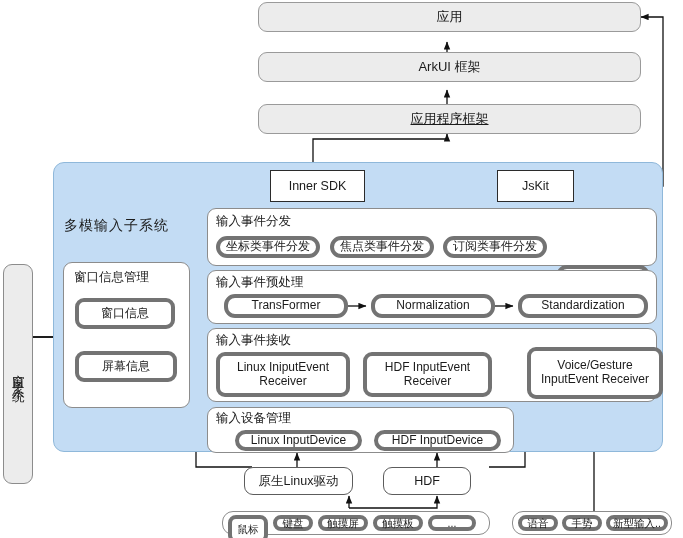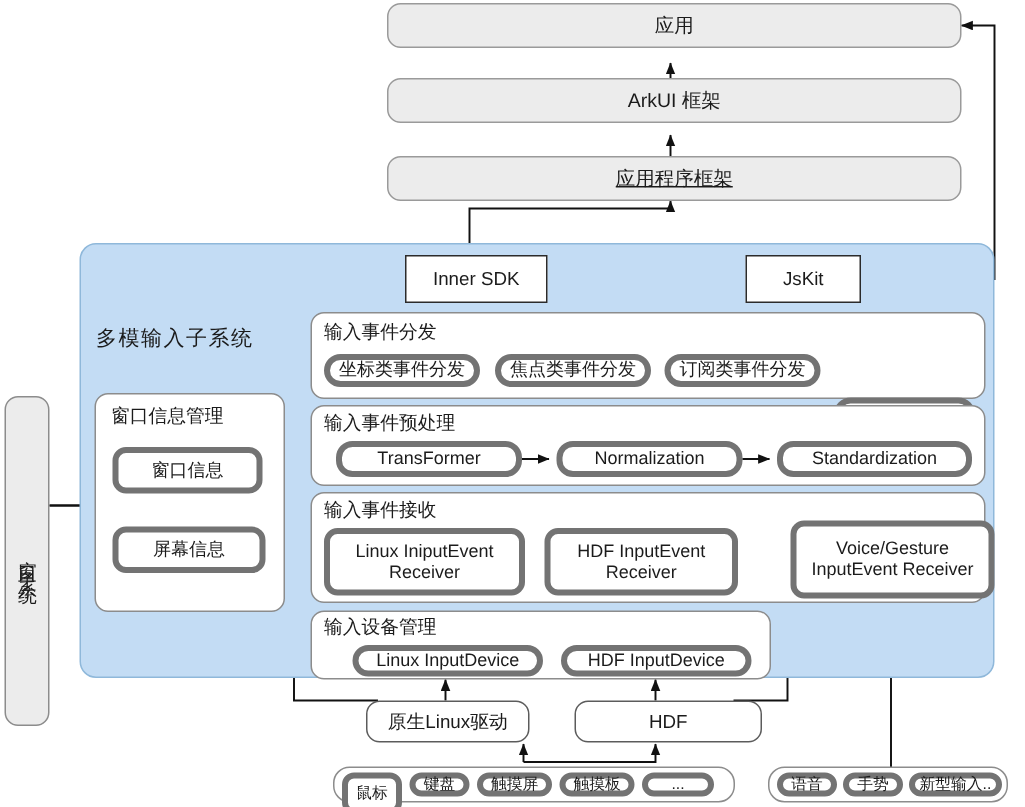--- a/index.html
+++ b/index.html
@@ -124,21 +124,21 @@
   <div class="box chip two" style="left:216px;top:352px;width:134px;height:45px;">Linux IniputEvent Receiver</div>
   <div class="box chip two" style="left:363px;top:352px;width:129px;height:45px;">HDF InputEvent Receiver</div>
   <div class="box chip two" style="left:527px;top:347px;width:136px;height:52px;">Voice/Gesture InputEvent Receiver</div>
 
   <div class="box group" style="left:207px;top:407px;width:307px;height:46px;"></div>
   <div class="group-title" style="left:216px;top:410px;">输入设备管理</div>
   <div class="box chip" style="left:235px;top:430px;width:127px;height:21px;">Linux InputDevice</div>
   <div class="box chip" style="left:374px;top:430px;width:127px;height:21px;">HDF InputDevice</div>
 
   <div class="box drv" style="left:244px;top:467px;width:109px;height:28px;">原生Linux驱动</div>
-  <div class="box drv" style="left:383px;top:467px;width:125px;height:28px;">HDF</div>
+  <div class="box drv" style="left:383px;top:467px;width:88px;height:28px;">HDF</div>
 
   <div class="box group" style="left:222px;top:511px;width:268px;height:24px;border-radius:11px;"></div>
   <div class="box chip tiny" style="left:228px;top:515px;width:40px;height:28px;">鼠标</div>
   <div class="box chip tiny" style="left:273px;top:515px;width:40px;height:16px;">键盘</div>
   <div class="box chip tiny" style="left:318px;top:515px;width:50px;height:16px;">触摸屏</div>
   <div class="box chip tiny" style="left:373px;top:515px;width:50px;height:16px;">触摸板</div>
   <div class="box chip tiny" style="left:428px;top:515px;width:48px;height:16px;">...</div>
 
   <div class="box group" style="left:512px;top:511px;width:160px;height:24px;border-radius:11px;"></div>
   <div class="box chip tiny" style="left:518px;top:515px;width:40px;height:16px;">语音</div>

